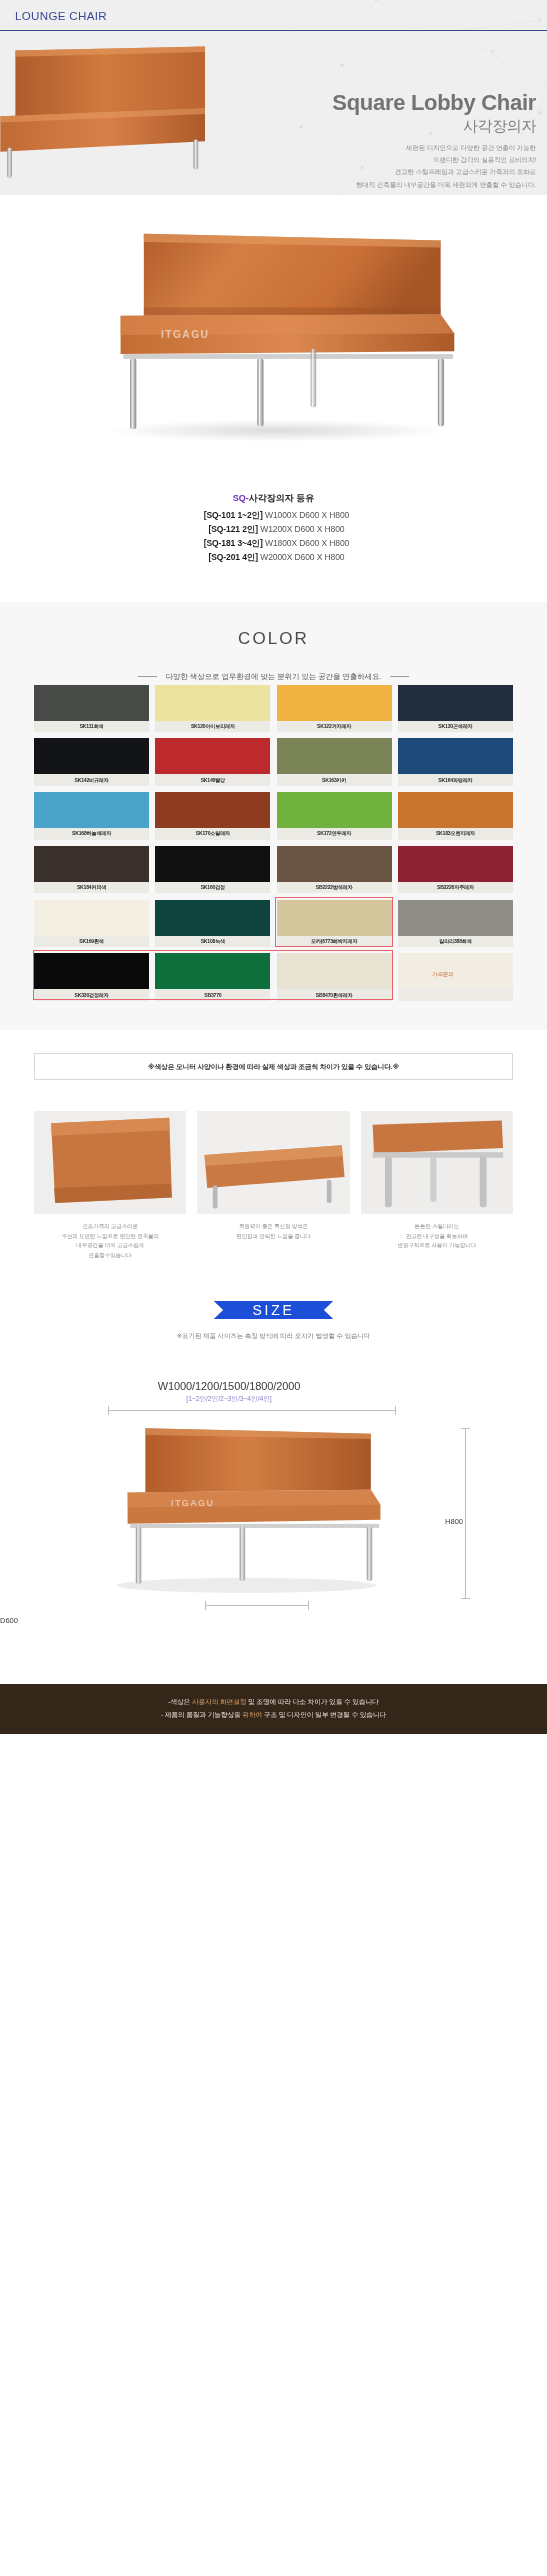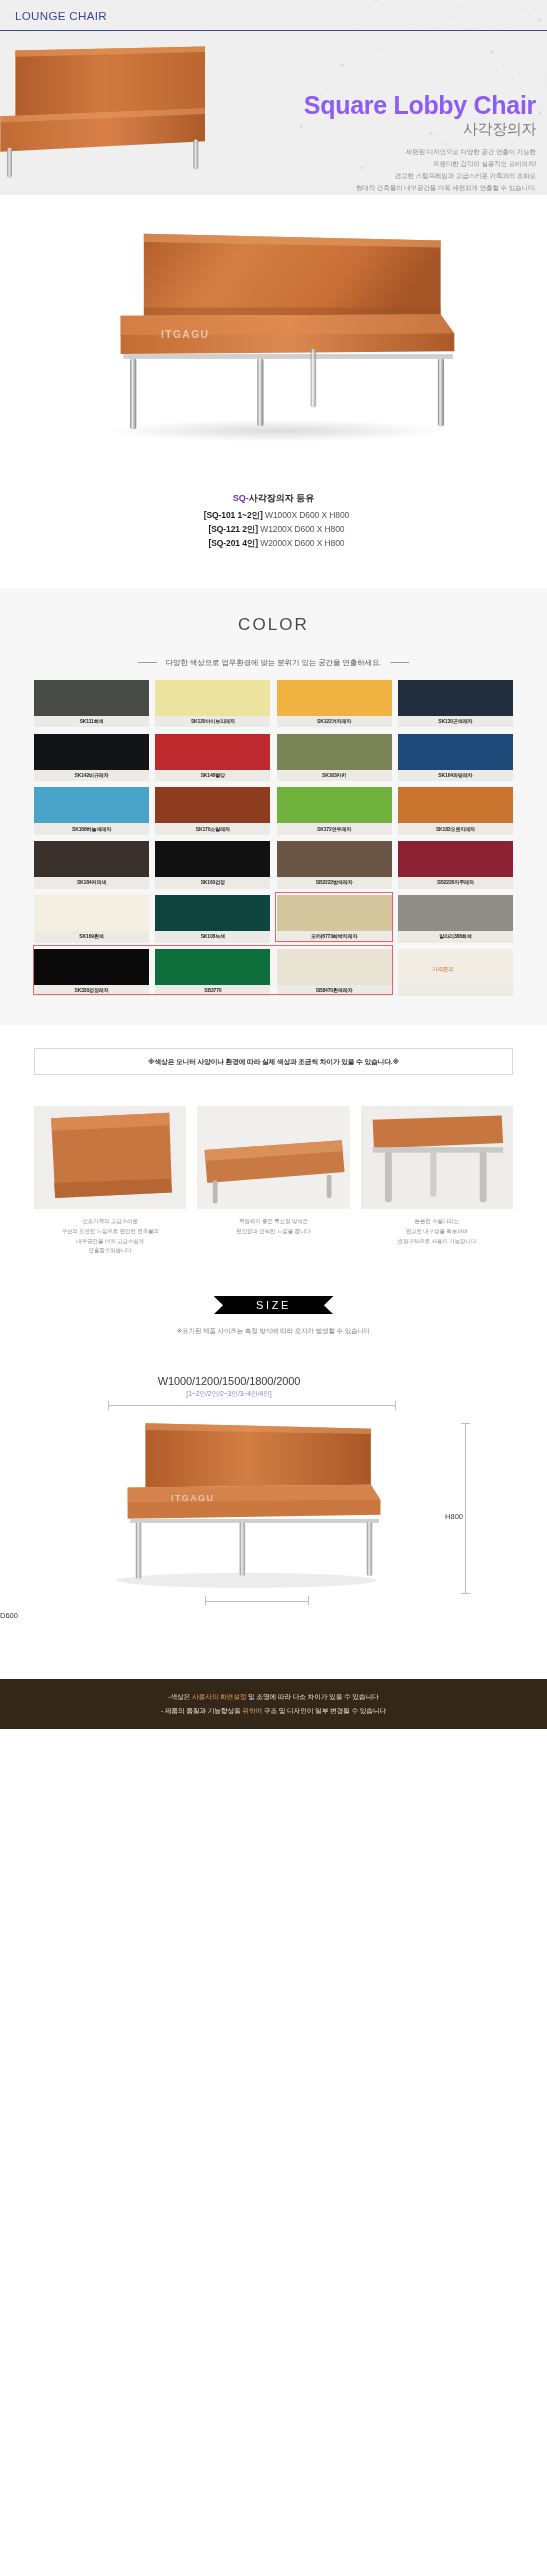--- a/index.html
+++ b/index.html
@@ -42,21 +42,21 @@
     position: absolute; left: 0; top: 9.6px; width: 205px; height: 145px;
     overflow: hidden;
   }
   
   .bench-a { position:absolute; left:-12.3px; top:4.1px; width:226px; height:137px; }
 
   .hero-text {
     position: absolute; right: 11px; top: 60px; width: 294px; text-align: right;
   }
   .hero-title {
-    font-size: 25px; font-weight: 700; color: #8b5cf6; letter-spacing: -0.3px;
+    font-size: 22px; font-weight: 700; color: #737373; letter-spacing: -0.3px;
     line-height: 1.12;
   }
   .hero-subtitle {
     font-size: 15px; font-weight: 400; color: #7e7e7e; letter-spacing: -0.4px;
     margin-top: 1.4px; line-height: 1.15;
   }
   .hero-desc {
     margin-top: 8.2px; font-size: 6.5px; color: #8a8a8a; line-height: 1.85;
     letter-spacing: -0.1px;
   }
@@ -77,21 +77,21 @@
   .spec-head { font-size: 9px; font-weight: 700; color: #222; margin-bottom: 4.8px; }
   .spec-head .sq { color: #6a2fc0; }
   .spec-row { font-size: 8.5px; color: #555; line-height: 1.62; letter-spacing: -0.1px; padding-left: 6px; }
   .spec-row b { color: #1d1d1d; font-weight: 700; }
 
   
   .color-band { background: #f7f7f7; padding: 27px 0 29px; text-align: center; }
   .color-title { font-size: 17px; color: #4a4a4a; letter-spacing: 2.1px; font-weight: 400; }
   .color-lead {
     display: flex; align-items: center; justify-content: center; gap: 9px;
-    padding: 23px 0 12px; font-size: 7.5px; color: #555; letter-spacing: -0.1px;
+    padding: 23px 0 3px; font-size: 7.5px; color: #555; letter-spacing: -0.1px;
   }
   .color-lead .rule { width: 19px; height: 0.7px; background: #9a9a9a; display: inline-block; }
 
   .swatch-grid {
     width: 479px; margin: 0 auto; display: grid;
     grid-template-columns: repeat(4, 1fr); gap: 6.2px 6.2px; position: relative;
   }
   .swatch { position: relative; }
   .swatch .chip { height: 36px; width: 100%; display: block; }
   .swatch .cap {
@@ -114,22 +114,22 @@
   }
 
   
   .features { width: 479px; margin: 31px auto 0; display: grid; grid-template-columns: repeat(3,1fr); gap: 11px; }
   .feature .pic { height: 103px; background: #f2f0ee; position: relative; overflow: hidden; }
   .feature .cap { margin-top: 8.2px; text-align: center; font-size: 5.5px; color: #8b8b8b; line-height: 1.75; letter-spacing: -0.1px; }
 
   
   .size-wrap { margin-top: 40px; text-align: center; }
   .size-ribbon {
-    width: 120px; height: 18.5px; margin: 0 auto; background: #000000; color: #fff;
-    font-size: 11px; letter-spacing: 2.7px; display: flex; align-items: center; justify-content: center;
+    width: 120px; height: 18.5px; margin: 0 auto; background: #1d4ed8; color: #fff;
+    font-size: 14px; letter-spacing: 2.7px; display: flex; align-items: center; justify-content: center;
     clip-path: polygon(0 0, 100% 0, 92% 50%, 100% 100%, 0 100%, 8% 50%);
   }
   .size-note { margin-top: 12.3px; font-size: 6.5px; color: #777; letter-spacing: -0.1px; }
 
   .size-figure { position: relative; height: 294px; margin-top: 20.5px; }
   .dim-top { position: absolute; left: 116px; top: 19px; width: 226px; text-align: center; }
   .dim-top .l1 { font-size: 11px; color: #3a3a3a; letter-spacing: -0.1px; }
   .dim-top .l2 { font-size: 6.8px; color: #8e7cc3; margin-top: 2.1px; letter-spacing: -0.1px; }
   .dim-right { position: absolute; right: 84px; top: 156px; font-size: 7.5px; color: #3a3a3a; }
   .dim-bottom { position: absolute; left: 0; right: 0; bottom: 30px; text-align: left; font-size: 7.5px; color: #3a3a3a; }
@@ -270,20 +270,24 @@
     </div>
     <div class="spec-row">
       <b>[SQ-101 1~2인]</b>
       <span>W1000X D600 X H800</span>
     </div>
     <div class="spec-row">
       <b>[SQ-121 2인]</b>
       <span>W1200X D600 X H800</span>
     </div>
     <div class="spec-row">
+      <b>[SQ-181 3~4인]</b>
+      <span>W1800X D600 X H800</span>
+    </div>
+    <div class="spec-row">
       <b>[SQ-201 4인]</b>
       <span>W2000X D600 X H800</span>
     </div>
   </div>
 
   <div class="color-band">
     <div class="color-title">COLOR</div>
     <div class="color-lead">
       <span class="rule"></span>
       <span>다양한 색상으로 업무환경에 맞는 분위기 있는 공간을 연출하세요.</span>

